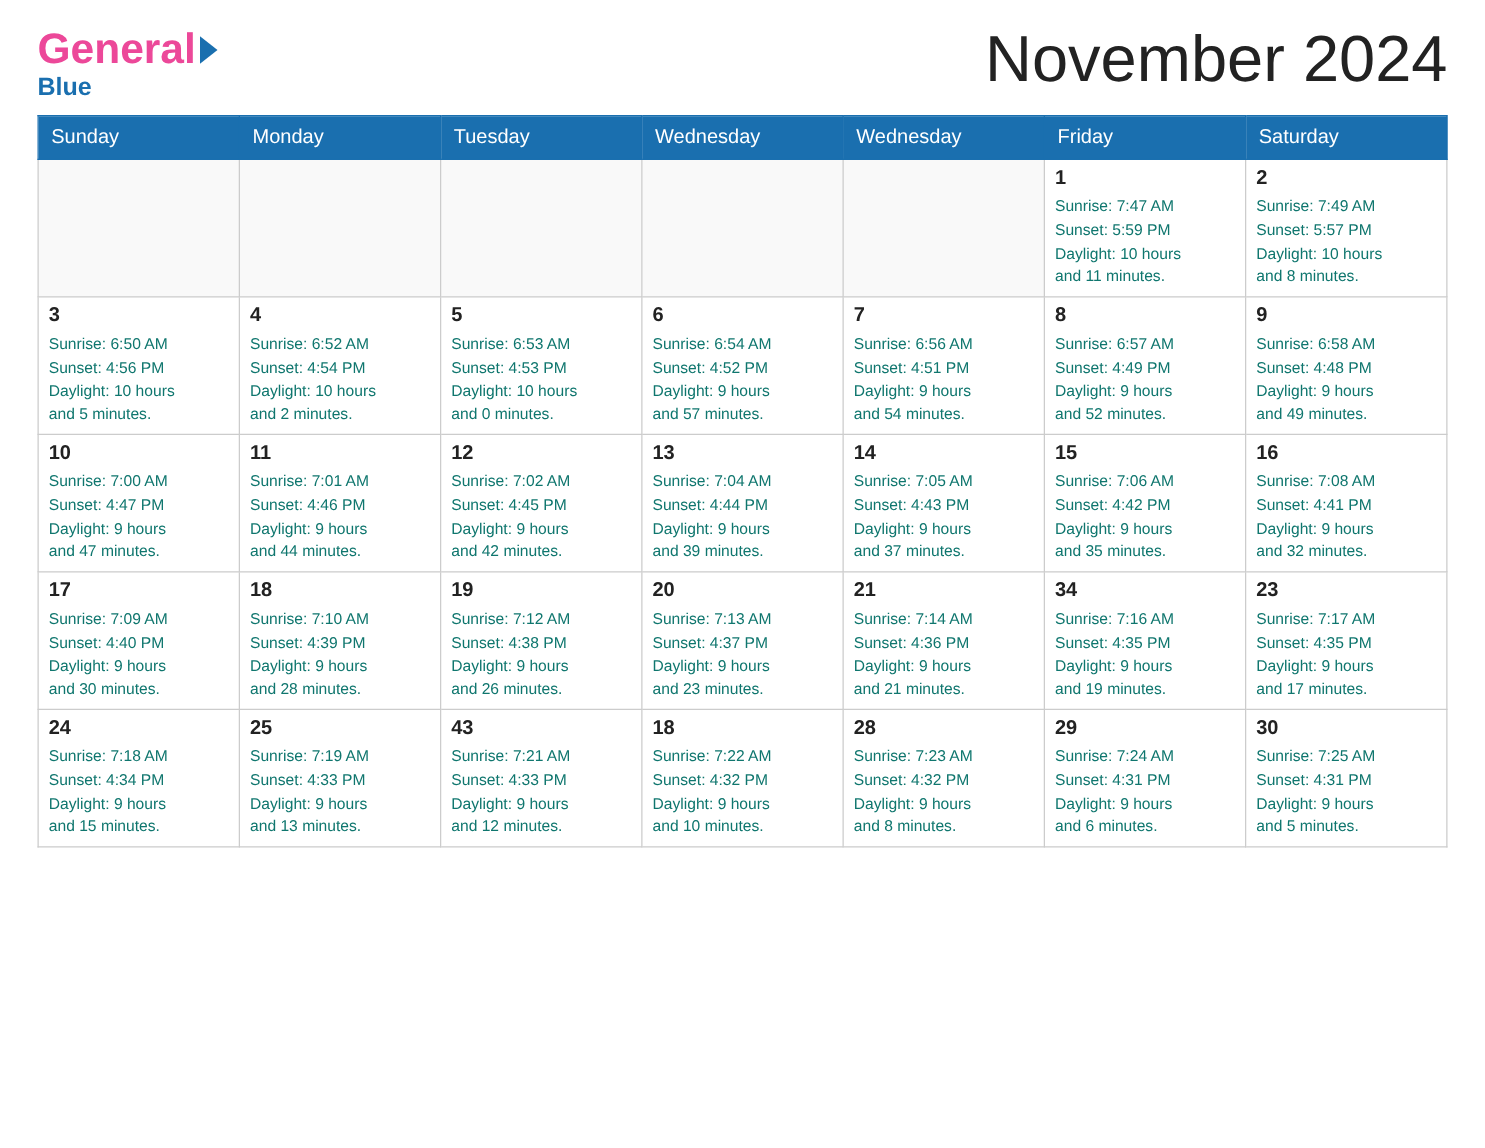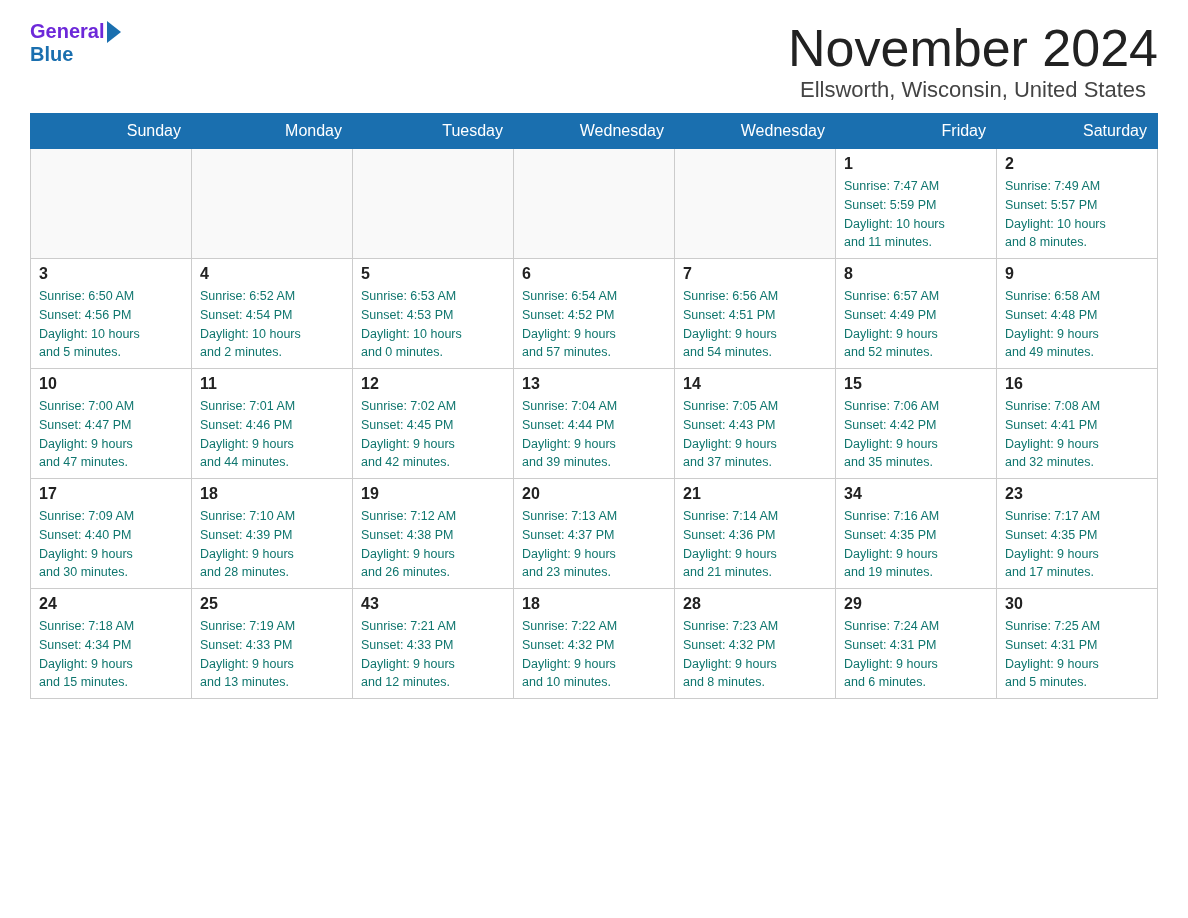--- a/index.html
+++ b/index.html
@@ -15,21 +15,21 @@
       justify-content: space-between;
       align-items: flex-start;
       margin-bottom: 10px;
     }
     .logo {
       display: flex;
       flex-direction: column;
       align-items: flex-start;
     }
     .title-block {
-      text-align: center;
+      text-align: left;
       margin-left: 36px;
     }
     .title-block h1 {
       font-size: 52px;
       font-weight: normal;
       color: #222;
       line-height: 1.1;
     }
     .title-block h2 {
       font-size: 22px;
@@ -40,21 +40,21 @@
       width: 100%;
       border-collapse: collapse;
       margin-top: 8px;
     }
     .calendar thead tr th {
       background: #1a6faf;
       color: #fff;
       font-size: 16px;
       font-weight: normal;
       padding: 8px 10px;
-      text-align: right;
+      text-align: left;
       border: 1px solid #1a6faf;
     }
     .calendar tbody tr td {
       vertical-align: top;
       padding: 6px 8px;
       border: 1px solid #ccc;
       width: 14.28%;
       font-size: 13px;
       color: #222;
       min-height: 100px;
@@ -83,30 +83,29 @@
       flex-direction: row;
       align-items: center;
     }
   </style>
 </head>
 <body>
 
 <div class="header">
   <div class="logo">
     <div class="logo-row">
-      <span style="font-size:20px;font-weight:bold;color:#6d28d9;">General</span>
+      <span style="font-size:34px;font-weight:bold;color:#ec4899;">General</span>
       <span style="display:inline-block;width:0;height:0;border-left:14px solid #1a6faf;border-top:11px solid transparent;border-bottom:11px solid transparent;margin-left:3px;vertical-align:middle;"></span>
     </div>
     <div>
       <span style="font-size:20px;font-weight:bold;color:#1a6faf;">Blue</span>
     </div>
   </div>
   <div class="title-block">
     <h1>November 2024</h1>
-    <h2>Ellsworth, Wisconsin, United States</h2>
   </div>
 </div>
 
 <table class="calendar">
   <thead>
     <tr>
       <th>Sunday</th>
       <th>Monday</th>
       <th>Tuesday</th>
       <th>Wednesday</th>

